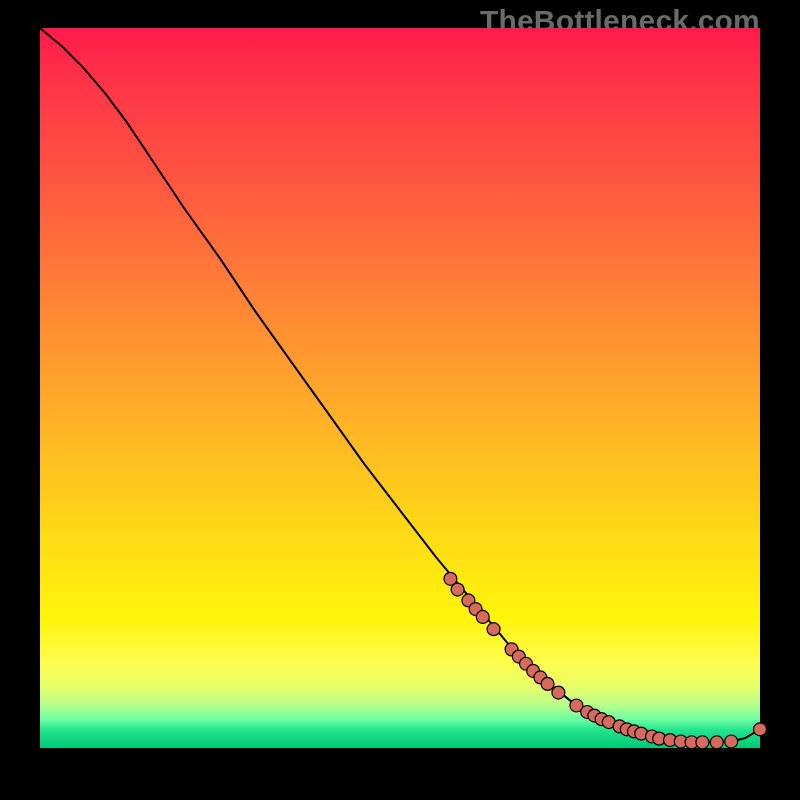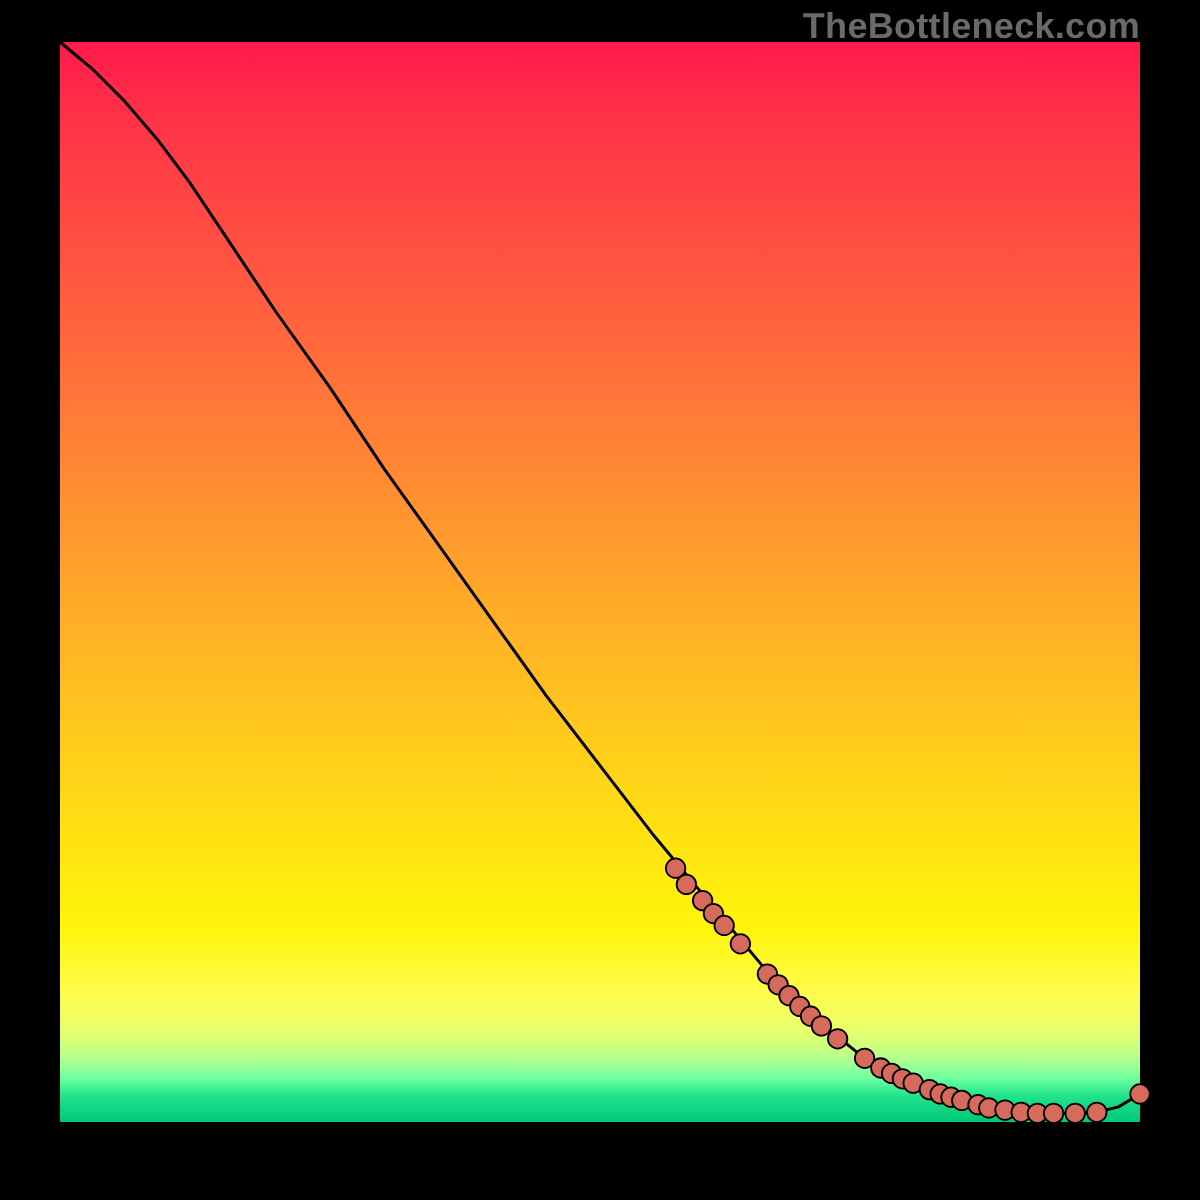--- a/index.html
+++ b/index.html
@@ -45,21 +45,21 @@
       #6dffa0 96%,
       #24e38c 97.5%,
       #00c878 100%
     );
   }
   .watermark {
     position: absolute;
     top: 4px;
     right: 40px;
     color: #6a6a6a;
-    font-size: 24px;
+    font-size: 30px;
     font-weight: 600;
     letter-spacing: 0.2px;
     user-select: none;
   }
   svg.curve-layer {
     position: absolute;
     left: 0;
     top: 0;
     width: 100%;
     height: 100%;

